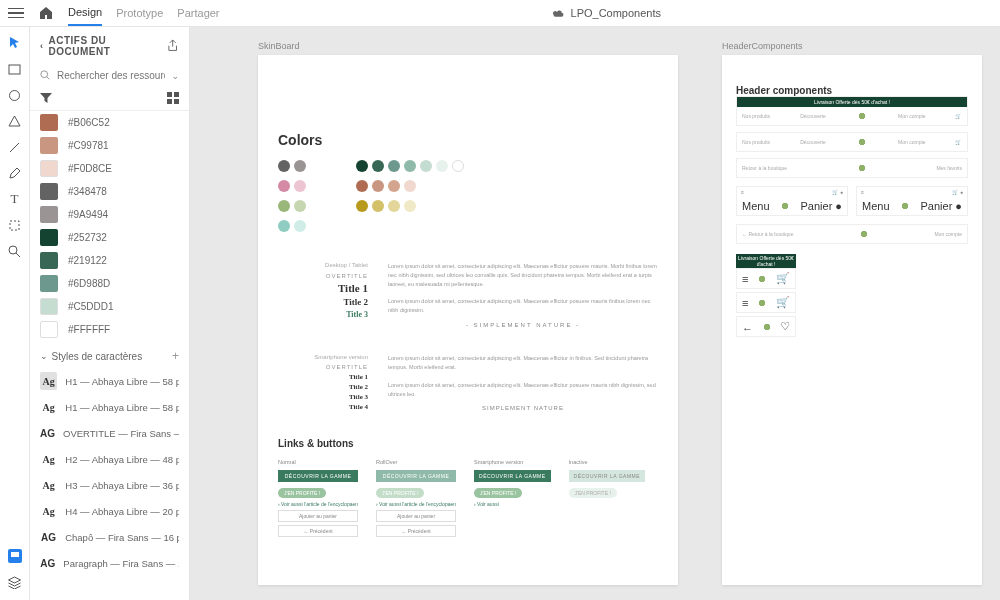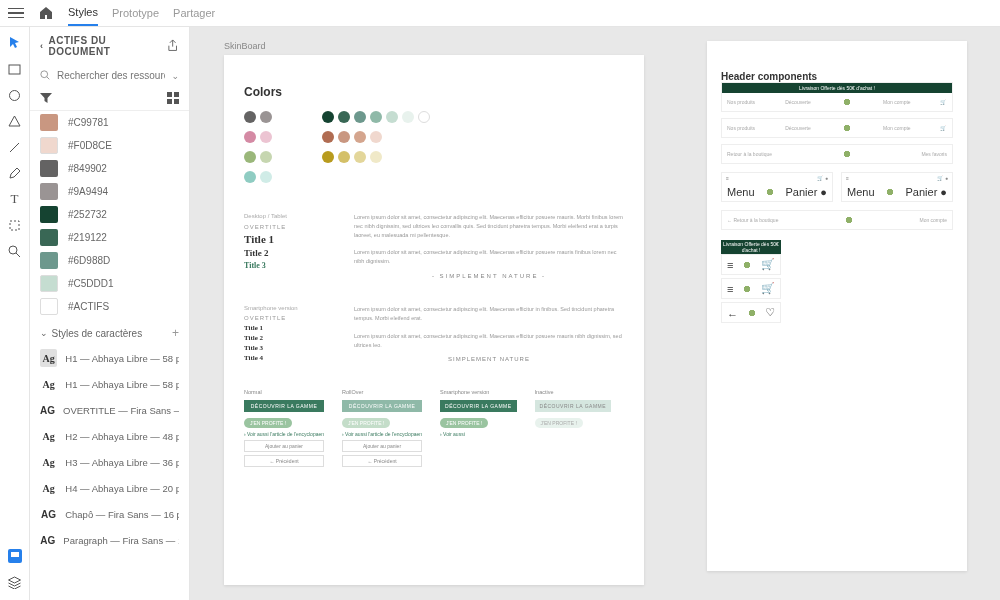--- a/index.html
+++ b/index.html
@@ -41,36 +41,36 @@
 .section-hdr .plus { margin-left: auto; color: #999; font-size: 12px; }
 
 .style-row { display: flex; align-items: center; padding: 4px 10px; gap: 8px; cursor: pointer; }
 .ag-box { width: 18px; height: 18px; border-radius: 2px; display: flex; align-items: center; justify-content: center; font-size: 10px; font-weight: 600; }
 .ag-dark { background: #e0e0e0; color: #777; }
 .ag-serif { font-family: Georgia, serif; color: #333; }
 .ag-sans { color: #333; }
 .style-row span.lbl { font-size: 9.5px; color: #666; white-space: nowrap; overflow: hidden; }
 
 .canvas { flex: 1; background: #e8e8e8; position: relative; overflow: hidden; padding: 14px 0 0 0; }
-.artboards { display: flex; gap: 63px; padding-left: 34px; }
+.artboards { display: flex; gap: 44px; padding-left: 68px; }
 .ab-wrap { display: flex; flex-direction: column; }
 .ab-title { font-size: 9px; color: #888; margin-bottom: 4px; }
 .artboard { background: #fff; box-shadow: 0 1px 3px rgba(0,0,0,0.1); }
 .ab1 { width: 420px; height: 530px; padding: 30px 20px; }
 .ab2 { width: 260px; height: 530px; padding: 30px 14px; }
 
-.ab-sec { font-size: 12px; font-weight: 600; color: #333; margin-bottom: 12px; }
+.ab-sec { font-size: 14px; font-weight: 600; color: #333; margin-bottom: 12px; margin-top: 47px; }
 .color-block { display: flex; gap: 50px; margin-bottom: 30px; }
 .swatch-grid { display: flex; flex-direction: column; gap: 8px; }
 .swatch-row { display: flex; gap: 4px; }
 .dot { width: 12px; height: 12px; border-radius: 50%; }
 .dot.outline { border: 1px solid #ddd; background: #fff; }
 
 .typo-block { display: flex; gap: 20px; margin-bottom: 18px; }
-.typo-left { width: 90px; }
+.typo-left { width: 90px; text-align: right; }
 .typo-right { flex: 1; font-size: 5.5px; color: #999; line-height: 1.6; }
 .typo-label { font-size: 6px; color: #aaa; margin-bottom: 5px; }
 .t-over { font-size: 6px; letter-spacing: 1px; color: #999; margin-bottom: 3px; }
 .t-t1 { font-family: Georgia, serif; font-size: 11px; font-weight: bold; margin-bottom: 3px; }
 .t-t2 { font-family: Georgia, serif; font-size: 9px; font-weight: bold; margin-bottom: 3px; }
 .t-t3 { font-family: Georgia, serif; font-size: 8px; font-weight: bold; color: #3a7a5f; margin-bottom: 3px; }
 .t-tag { text-align: center; font-size: 6px; letter-spacing: 2px; color: #888; margin: 6px 0; }
 .sp-label { font-size: 6px; color: #aaa; margin-bottom: 4px; }
 .sp-t { font-family: Georgia, serif; font-size: 7px; font-weight: bold; margin-bottom: 2px; }
 
@@ -103,23 +103,29 @@
 <div class="topbar">
   <div class="topbar-left">
     <div class="menu-btn">
         <span></span>
         <span></span>
         <span></span>
       </div>
     <svg class="home-btn" viewBox="0 0 16 16">
         <path fill="#555" d="M8 2l6 5v7H9v-4H7v4H2V7z"></path>
       </svg>
-    <div class="tab active">Styles</div>
+    <div class="tab active">Design</div>
     <div class="tab">Prototype</div>
     <div class="tab">Partager</div>
+  </div>
+  <div class="topbar-center">
+    <svg class="cloud-ico" viewBox="0 0 20 14">
+        <path fill="#666" d="M16 6a4 4 0 00-7.5-1.5A3 3 0 003 9a3 3 0 003 3h9a3 3 0 001-6z"></path>
+      </svg>
+    <span>LPO_Components</span>
   </div>
 </div>
 
 <div class="main">
   <div class="toolcol">
     <div class="tool active">
         <svg width="14" height="14" viewBox="0 0 14 14">
           <path fill="currentColor" d="M2 1l9 5-4 1 2 4-2 1-2-4-3 3z"></path>
         </svg>
       </div>
@@ -197,30 +203,34 @@
         </svg>
       <svg class="grid-ico" width="12" height="12" viewBox="0 0 12 12">
           <rect x="0" y="0" width="5" height="5" fill="#555"></rect>
           <rect x="7" y="0" width="5" height="5" fill="#555"></rect>
           <rect x="0" y="7" width="5" height="5" fill="#555"></rect>
           <rect x="7" y="7" width="5" height="5" fill="#555"></rect>
         </svg>
     </div>
     <div id="color-list">
         <div class="color-row">
+          <div class="swatch " style="background:#B06C52"></div>
+          <span>#B06C52</span>
+        </div>
+        <div class="color-row">
           <div class="swatch " style="background:#C99781"></div>
           <span>#C99781</span>
         </div>
         <div class="color-row">
           <div class="swatch bordered" style="background:#F0D8CE"></div>
           <span>#F0D8CE</span>
         </div>
         <div class="color-row">
           <div class="swatch " style="background:#646363"></div>
-          <span>#849902</span>
+          <span>#348478</span>
         </div>
         <div class="color-row">
           <div class="swatch " style="background:#9A9494"></div>
           <span>#9A9494</span>
         </div>
         <div class="color-row">
           <div class="swatch " style="background:#154331"></div>
           <span>#252732</span>
         </div>
         <div class="color-row">
@@ -230,21 +240,21 @@
         <div class="color-row">
           <div class="swatch " style="background:#6D988D"></div>
           <span>#6D988D</span>
         </div>
         <div class="color-row">
           <div class="swatch bordered" style="background:#C5DDD1"></div>
           <span>#C5DDD1</span>
         </div>
         <div class="color-row">
           <div class="swatch bordered" style="background:#FFFFFF"></div>
-          <span>#ACTIFS</span>
+          <span>#FFFFFF</span>
         </div>
       </div>
     <div class="section-hdr">
       <span class="chev">⌄</span>
       <span>Styles de caractères</span>
       <span class="plus">+</span>
     </div>
     <div id="style-list">
         <div class="style-row">
           <div class="ag-box ag-dark ag-serif">Ag</div>
@@ -349,20 +359,21 @@
               <div class="t-over">OVERTITLE</div>
               <div class="sp-t">Title 1</div>
               <div class="sp-t">Title 2</div>
               <div class="sp-t">Title 3</div>
               <div class="sp-t">Title 4</div>
             </div>
             <div class="typo-right">Lorem ipsum dolor sit amet, consectetur adipiscing elit. Maecenas efficitur in finibus. Sed tincidunt pharetra tempus. Morbi eleifend erat.<br><br>Lorem ipsum dolor sit amet, consectetur adipiscing elit. Maecenas efficitur posuere mauris nibh dignissim, sed ultrices leo.
               <div class="t-tag" style="letter-spacing:1px">SIMPLEMENT NATURE</div>
             </div>
           </div>
+          <div class="btn-sec-hdr">Links &amp; buttons</div>
           <div class="btn-cols" id="btn-cols">
               <div class="btn-col">
                 <div class="col-lbl">Normal</div>
                 <div class="btn-prim">DÉCOUVRIR LA GAMME</div>
                 <div><span class="btn-round">J'EN PROFITE !</span></div>
                 <div class="link-sm">› Voir aussi l'article de l'encyclopaen</div>
                 <div class="box-outline">Ajouter au panier</div>
                 <div class="box-outline">← Précédent</div>
               </div>
               <div class="btn-col">
@@ -382,20 +393,21 @@
               <div class="btn-col">
                 <div class="col-lbl">Inactive</div>
                 <div class="btn-prim vlight">DÉCOUVRIR LA GAMME</div>
                 <div><span class="btn-round" style="background:#e8f2ed;color:#aaa">J'EN PROFITE !</span></div>
               </div>
             </div>
         </div>
       </div>
 
       <div class="ab-wrap">
+        <div class="ab-title">HeaderComponents</div>
         <div class="artboard ab2">
           <div class="ab2-sec">Header components</div>
           <div class="hc-row">
             <div class="hc-bar">Livraison Offerte dès 50€ d'achat !</div>
             <div class="hc-body">
                 <span>Nos produits</span>
                 <span>Découverte</span>
                 <div class="hc-logo"></div>
                 <span>Mon compte</span>
                 <span>🛒</span>

